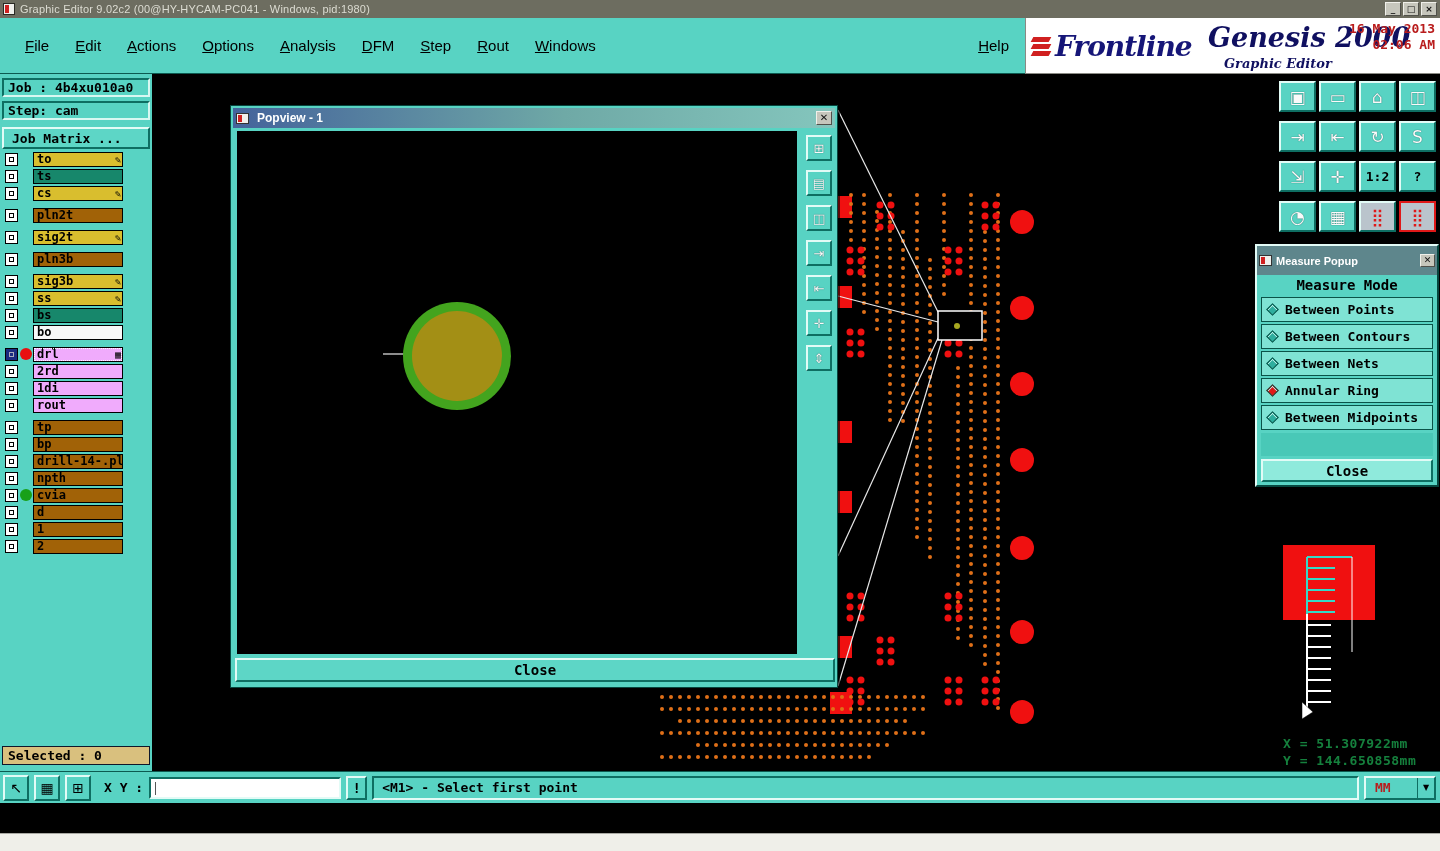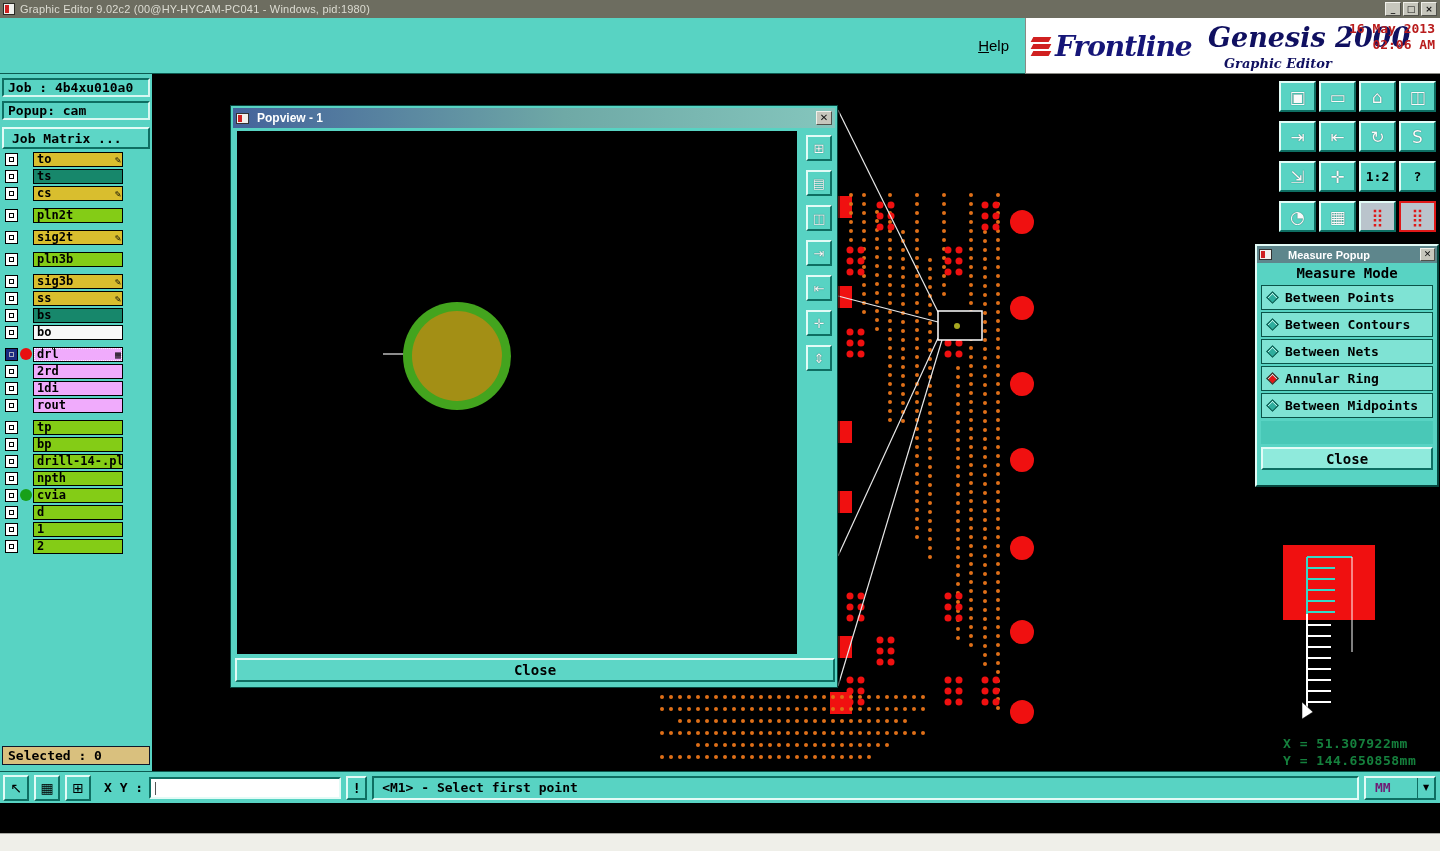--- a/index.html
+++ b/index.html
@@ -37,21 +37,21 @@
   .layer-row.gap{margin-top:6px}
   .layer-cb{width:13px;height:13px;background:#fff;border:1px solid #000;display:flex;align-items:center;justify-content:center;flex:0 0 auto}
   .layer-cb i{width:5px;height:5px;border:1px solid #000;background:#fff;display:block}
   .layer-cb.active{background:#1a2a80}
   .layer-cb.active i{border-color:#aab;background:#1a2a80}
   .layer-dot{width:12px;height:12px;border-radius:50%;margin:0 1px 0 2px;flex:0 0 auto;visibility:hidden}
   .layer-dot.visible{visibility:visible}
   .layer-name{position:relative;width:90px;height:15px;border:1px solid #000;font:bold 12px/13px "DejaVu Sans Mono",monospace;padding-left:3px;color:#000;white-space:nowrap;overflow:hidden}
   .layer-name i{position:absolute;right:1px;top:0;font-style:normal;font-size:10px;line-height:13px}
   .layer-name.selected{outline:1px dotted #fff;outline-offset:-2px}
-  .c-yellow{background:#d9be2e}.c-darkteal{background:#17876b}.c-lightblue{background:#84cc16}.c-gray{background:#f0abfc}.c-white{background:#f8f8f8}
+  .c-yellow{background:#d9be2e}.c-darkteal{background:#17876b}.c-lightblue{background:#a16207}.c-gray{background:#f0abfc}.c-white{background:#f8f8f8}
   .selected-box{position:absolute;left:2px;top:672px;width:148px;height:19px;background:#d9c07e;border:1px solid #0f172a;font:bold 13px/17px "DejaVu Sans Mono",monospace;padding-left:5px;color:#000}
 
   
   .canvas{position:absolute;left:152px;top:74px;width:1288px;height:697px;background:#000;z-index:1}
   .canvas svg{position:absolute;left:0;top:0}
 
   
   .right-toolbar{position:absolute;left:1279px;top:81px;width:159px;display:flex;flex-wrap:wrap;gap:9px 3px;z-index:2}
   .tool-btn{width:37px;height:31px;background:#58d3c3;border:2px solid;border-color:#e2fbf6 #0e6e62 #0e6e62 #e2fbf6;display:flex;align-items:center;justify-content:center;padding:0}
   .tool-btn .glyph{color:#fafafa;font:17px "DejaVu Sans",sans-serif;text-shadow:0 0 1px #06463e}
@@ -71,21 +71,21 @@
   .pv-circle{position:absolute;left:166px;top:171px;width:108px;height:108px;border-radius:50%;background:#43a41e;display:flex;align-items:center;justify-content:center}
   .pv-circle-inner{width:90px;height:90px;border-radius:50%;background:#a38f15}
   .pv-tick{position:absolute;left:146px;top:222px;width:23px;height:2px;background:#8c8c8c}
   .pv-tools{position:absolute;left:571px;top:25px;width:34px;height:523px;display:flex;flex-direction:column;align-items:center;gap:9px;padding-top:4px}
   .pv-tool{width:26px;height:26px;background:#58d3c3;border:2px solid;border-color:#e2fbf6 #0e6e62 #0e6e62 #e2fbf6;padding:0;display:flex;align-items:center;justify-content:center}
   .pv-tool .glyph{color:#fafafa;font:13px "DejaVu Sans",sans-serif;text-shadow:0 0 1px #06463e}
   .pv-close{position:absolute;left:4px;bottom:5px;width:600px;height:24px;background:#5dd6c6;border:2px solid;border-color:#e2fbf6 #0e6e62 #0e6e62 #e2fbf6;font:bold 14px "DejaVu Sans Mono",monospace;color:#000}
 
   
   .measure{position:absolute;left:1255px;top:244px;width:184px;height:243px;background:#58d3c3;border:2px solid;border-color:#e2fbf6 #06463e #06463e #e2fbf6;z-index:6}
-  .mp-title{height:17px;background:#5e868c;display:flex;align-items:center;gap:16px;padding:0 2px}
+  .mp-title{height:29px;background:#5e868c;display:flex;align-items:center;gap:4px;padding:0 2px}
   .mp-title .t{font:bold 11px "Liberation Sans",sans-serif;color:#fff}
   .mp-title .x-btn{width:15px;height:13px;font-size:9px;line-height:11px}
   .mp-header{font:bold 14px/20px "DejaVu Sans Mono",monospace;text-align:center;height:20px;color:#000}
   .mp-option{margin:2px 4px;height:25px;background:#7fe3d4;border:1px solid #0a5348;display:flex;align-items:center;gap:8px;padding-left:6px;font:bold 13px "DejaVu Sans Mono",monospace;color:#000}
   .mp-diamond{width:9px;height:9px;background:#2fae9e;border:1px solid #0a5348;transform:rotate(45deg);box-shadow:inset 1px 1px 0 #c4f4ec;flex:0 0 auto}
   .mp-option.selected .mp-diamond{background:#e01818}
   .mp-spacer{margin:3px 4px;height:23px;background:#49c8b7}
   .mp-close{display:block;margin:3px 4px 0;width:172px;height:23px;background:#8feadc;border:2px solid;border-color:#e2fbf6 #0e6e62 #0e6e62 #e2fbf6;font:bold 14px "DejaVu Sans Mono",monospace;color:#000}
 
   
@@ -93,41 +93,52 @@
 
   
   .bottombar{position:absolute;left:0;top:771px;width:1440px;height:32px;background:#58d3c3;border-top:1px solid #0c5a50;display:flex;align-items:center;padding:0 3px;gap:5px;z-index:7}
   .sb-btn{width:26px;height:26px;background:#58d3c3;border:2px solid;border-color:#e2fbf6 #0e6e62 #0e6e62 #e2fbf6;font:14px "DejaVu Sans",sans-serif;color:#000;padding:0;text-align:center}
   .xy-label{font:bold 13px "DejaVu Sans Mono",monospace;color:#000;margin:0 1px 0 8px;white-space:pre}
   .xy-input{position:relative;width:192px;height:22px;background:#fff;border:2px solid;border-color:#0e6e62 #e2fbf6 #e2fbf6 #0e6e62;font:13px "DejaVu Sans Mono",monospace;padding-left:4px}
   .caret{position:absolute;left:4px;top:3px;width:1px;height:13px;background:#555}
   .alert-btn{width:21px;height:24px;background:#58d3c3;border:2px solid;border-color:#e2fbf6 #0e6e62 #0e6e62 #e2fbf6;font:bold 14px "DejaVu Sans Mono",monospace;color:#000;padding:0}
   .prompt-box{flex:1;height:24px;border:2px solid;border-color:#0e6e62 #e2fbf6 #e2fbf6 #0e6e62;font:bold 13px/20px "DejaVu Sans Mono",monospace;color:#000;padding-left:8px;white-space:nowrap;overflow:hidden}
   .units{display:flex;width:72px;height:24px;border:2px solid;border-color:#e2fbf6 #0e6e62 #0e6e62 #e2fbf6;background:#58d3c3;margin-right:1px}
-  .u-label{flex:1;font:bold 13px/20px "DejaVu Sans Mono",monospace;color:#701a75;padding-left:9px}
+  .u-label{flex:1;font:bold 13px/20px "DejaVu Sans Mono",monospace;color:#b91c1c;padding-left:9px}
   .u-arrow{width:17px;border-left:1px solid #0e6e62;font:8px/20px "DejaVu Sans",sans-serif;text-align:center;color:#000}
   .messagebar{position:absolute;left:0;top:803px;width:1440px;height:30px;background:#bfe6f2;border:1px solid #6a8a96;display:flex;align-items:center;justify-content:center;font:bold 13px "DejaVu Sans Mono",monospace;color:#000;z-index:7}
   .bottom-strip{position:absolute;left:0;top:833px;width:1440px;height:18px;background:#efefe9;border-top:1px solid #a8a8a2;z-index:7}
 </style>
 </head>
 <body>
 
 <div id="app">
 
   <div class="titlebar">
     <span class="app-icon"></span>
     <span class="title-text">Graphic Editor 9.02c2 (00@HY-HYCAM-PC041 - Windows, pid:1980)</span>
     <span class="win-controls">
       <button class="winbtn">_</button>
       <button class="winbtn">□</button>
       <button class="winbtn">×</button>
     </span>
   </div>
 
   <div class="menubar">
+    <div class="menus">
+        <div class="menu-item"><u>F</u>ile</div>
+        <div class="menu-item"><u>E</u>dit</div>
+        <div class="menu-item"><u>A</u>ctions</div>
+        <div class="menu-item"><u>O</u>ptions</div>
+        <div class="menu-item"><u>A</u>nalysis</div>
+        <div class="menu-item"><u>D</u>FM</div>
+        <div class="menu-item"><u>S</u>tep</div>
+        <div class="menu-item"><u>R</u>out</div>
+        <div class="menu-item"><u>W</u>indows</div>
+      </div>
     <div class="help-item"><u>H</u>elp</div>
   </div>
 
   <div class="logo-panel">
     <div class="fl-logo">
       <span class="fl-bars">
           <span></span>
           <span></span>
           <span></span>
         </span>
@@ -136,21 +147,21 @@
     <div class="product">Genesis 2000</div>
     <div class="brand-date">
       <div>16 May 2013</div>
       <div>02:06 AM</div>
     </div>
     <div class="subtitle">Graphic Editor</div>
   </div>
 
   <div class="sidebar">
     <div class="info-box">Job : 4b4xu010a0</div>
-    <div class="info-box">Popup: cam</div>
+    <div class="info-box">Step: cam</div>
     <button class="matrix-btn">Job Matrix ...</button>
     <div class="layer-list">
         <div class="layer-row">
           <span class="layer-cb">
             <i></i>
           </span>
           <span class="layer-dot"></span>
           <span class="layer-name c-yellow">to<i>✎</i></span>
         </div>
         <div class="layer-row">

